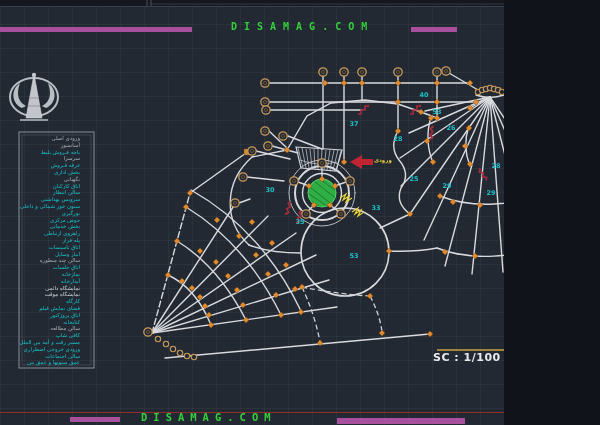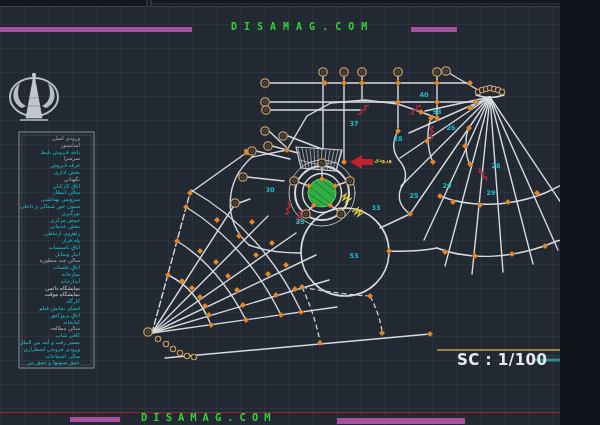--- a/index.html
+++ b/index.html
@@ -1,17 +1,17 @@
 <!DOCTYPE html>
 <html><head>
 <meta charset="utf-8">
 <style>
   html,body{margin:0;padding:0;background:#10141a;}
   #stage{
-    position:relative;width:560px;height:425px;overflow:hidden;
+    position:relative;width:504px;height:425px;overflow:hidden;
     background-color:#222933;
     background-image:
       linear-gradient(to right, rgba(200,215,235,0.05) 1px, transparent 1px),
       linear-gradient(to bottom, rgba(200,215,235,0.05) 1px, transparent 1px);
     background-size:24px 24px;
     font-family:"DejaVu Sans", sans-serif;
   }
   .topstrip{position:absolute;left:0;top:0;width:600px;height:6px;background:#14181e;border-bottom:1px solid #3a404a;}
   .banner-text{
     position:absolute;color:#35cf3b;font-weight:bold;
@@ -25,22 +25,22 @@
   #bar-bl{left:70px;top:417px;width:50px;height:5px;}
   #bar-br{left:337px;top:418px;width:128px;height:6px;}
   #redline{position:absolute;left:0;top:412px;width:600px;height:1px;background:#8f2b2b;}
   #legend{
     position:absolute;left:0;top:135px;width:80px;direction:rtl;text-align:right;
     padding-right:2px;font-size:5.4px;line-height:6.8px;white-space:nowrap;
   }
   .legend-line{overflow:hidden;}
   #titleblock{position:absolute;left:430px;top:334px;width:152px;text-align:center;
     color:#e9eaec;font-size:8.6px;font-weight:bold;direction:rtl;white-space:nowrap;}
-  #scale{position:absolute;left:433px;top:351px;color:#e9eaec;font-size:15px;
-    font-weight:bold;letter-spacing:.5px;font-family:"DejaVu Sans", sans-serif;margin-left:24px;}
+  #scale{position:absolute;left:433px;top:351px;color:#e9eaec;font-size:11px;
+    font-weight:bold;letter-spacing:.5px;font-family:"DejaVu Sans", sans-serif;}
   .room-num{position:absolute;font-size:6.5px;font-weight:bold;transform:translate(-50%,-50%);}
   #arrow-label{position:absolute;left:374px;top:157px;font-size:5.5px;color:#e8d23a;font-weight:bold;}
   svg{position:absolute;left:0;top:0;}
 </style>
 </head>
 <body>
 
 <div id="stage">
 
   <div class="topstrip"></div>
@@ -377,21 +377,21 @@
       <div class="legend-line" style="color: rgb(23, 195, 201);">کتابخانه</div>
       <div class="legend-line" style="color: rgb(166, 173, 180);">سالن مطالعه</div>
       <div class="legend-line" style="color: rgb(23, 195, 201);">کافی شاپ</div>
       <div class="legend-line" style="color: rgb(23, 195, 201);">مسیر رفت و آمد بین الملل</div>
       <div class="legend-line" style="color: rgb(23, 195, 201);">ورودی خروجی اضطراری</div>
       <div class="legend-line" style="color: rgb(23, 195, 201);">سالن اجتماعات</div>
       <div class="legend-line" style="color: rgb(23, 195, 201);">عمق ستونها و عمق بتن</div>
     </div>
 
   <div id="room-numbers">
-      <span class="room-num" style="left: 414px; top: 196px; color: rgb(26, 192, 198);">25</span>
+      <span class="room-num" style="left: 414px; top: 179px; color: rgb(26, 192, 198);">25</span>
       <span class="room-num" style="left: 398px; top: 139px; color: rgb(26, 192, 198);">28</span>
       <span class="room-num" style="left: 496px; top: 166px; color: rgb(26, 192, 198);">28</span>
       <span class="room-num" style="left: 447px; top: 186px; color: rgb(26, 192, 198);">29</span>
       <span class="room-num" style="left: 491px; top: 193px; color: rgb(26, 192, 198);">29</span>
       <span class="room-num" style="left: 424px; top: 95px; color: rgb(26, 192, 198);">40</span>
       <span class="room-num" style="left: 451px; top: 128px; color: rgb(26, 192, 198);">26</span>
       <span class="room-num" style="left: 437px; top: 112px; color: rgb(26, 192, 198);">53</span>
       <span class="room-num" style="left: 337px; top: 208px; color: rgb(26, 192, 198); margin-left: 39px;">33</span>
       <span class="room-num" style="left: 354px; top: 256px; color: rgb(26, 192, 198);">53</span>
       <span class="room-num" style="left: 287px; top: 222px; color: rgb(26, 192, 198); margin-left: 13px;">35</span>

